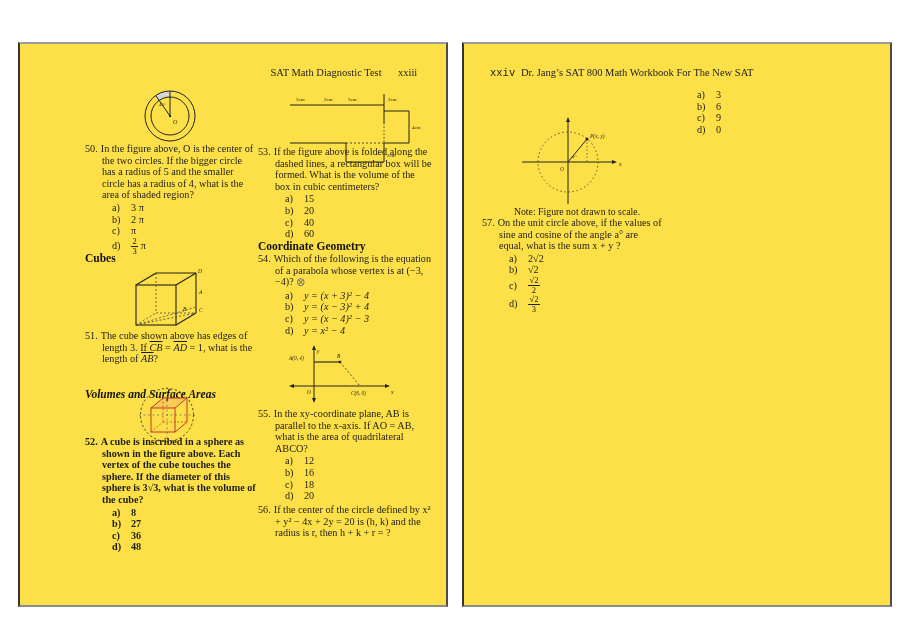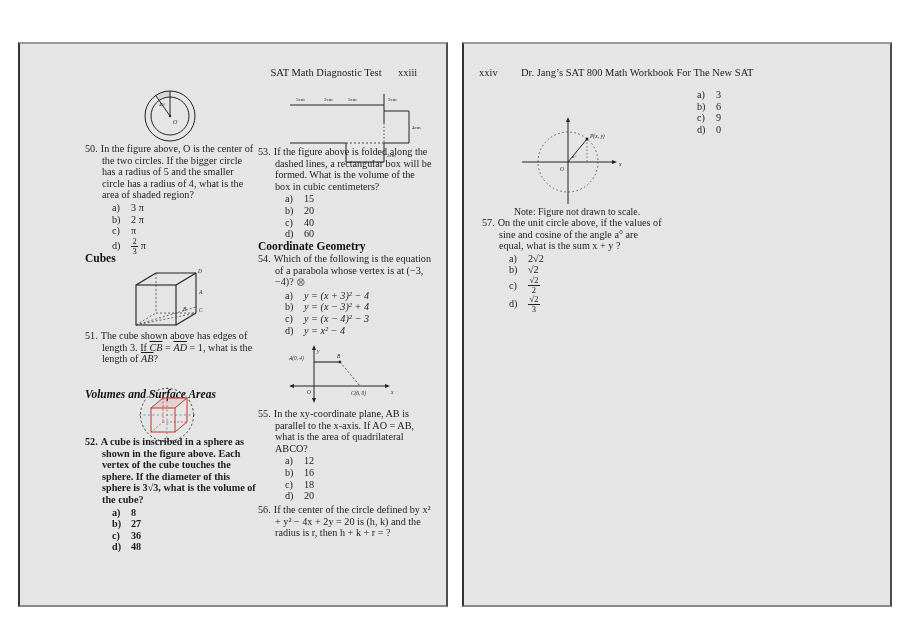--- a/index.html
+++ b/index.html
@@ -2,21 +2,21 @@
 <html><head>
 <meta charset="utf-8">
 <style>
   html,body{margin:0;padding:0;}
   body{
     width:910px;height:644px;position:relative;background:#ffffff;
     font-family:"Liberation Serif","DejaVu Serif",serif;color:#222;
     -webkit-font-smoothing:antialiased;
   }
   .page{
-    position:absolute;top:42px;width:430px;height:565px;background:#e5e5e5;
+    position:absolute;top:42px;width:430px;height:565px;background:#fde047;
     border-style:solid;border-width:2px;
     border-color:#9a9a9a #4c4c4c #8a8a8a #333333;
     box-sizing:border-box;
   }
   #page-left{left:18px;}
   #page-right{left:462px;}
   .abs{position:absolute;}
   .hdr{font-size:10.5px;color:#222;white-space:nowrap;}
   .sec{font-size:11.5px;font-weight:bold;color:#111;white-space:nowrap;}
   .sec.wrap{white-space:normal;line-height:13px;}
@@ -281,21 +281,21 @@
   <div class="abs q" style="left:238px;top:460px;width:178px;">
     <p class="qtext">
       <span class="qnum">56.</span><span>If the center of the circle defined by x² + y² − 4x + 2y = 20 is (h, k) and the radius is r, then h + k + r = ?</span>
     </p>
   </div>
 
 </div>
 
 <div class="page" id="page-right">
 
-  <div class="abs hdr" style="left:15px;top:23px;">xxiv</div>
+  <div class="abs hdr" style="left:26px;top:23px;font-family:Liberation Mono, monospace;">xxiv</div>
   <div class="abs hdr" style="left:57px;top:23px;">Dr. Jang’s SAT 800 Math Workbook For The New SAT</div>
 
 
   <div class="abs" style="left:38px;top:70px;">
     <svg width="140" height="92" viewBox="0 0 140 92">
       <circle cx="66" cy="48" r="30" fill="none" stroke="#444" stroke-width="0.9" stroke-dasharray="1.5,2.6"></circle>
       <line x1="66" y1="5" x2="66" y2="90" stroke="#222" stroke-width="1"></line>
       <polygon points="66,3 64,8 68,8" fill="#222"></polygon>
       <line x1="20" y1="48" x2="113" y2="48" stroke="#222" stroke-width="1"></line>
       <polygon points="115,48 110,46 110,50" fill="#222"></polygon>

